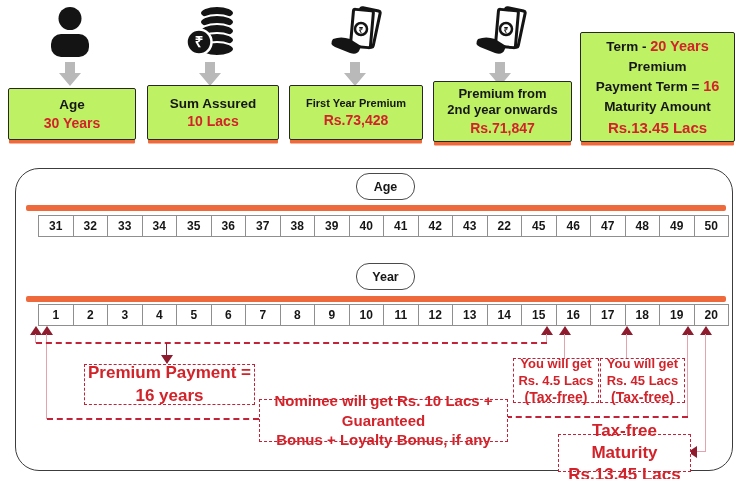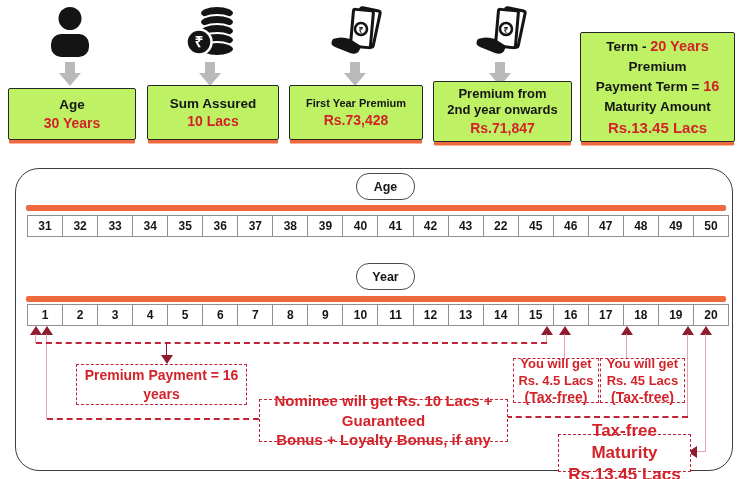--- a/index.html
+++ b/index.html
@@ -16,21 +16,21 @@
   .mix .r{color:#d2232a;font-size:14.5px;}
 
   
   .panel{position:absolute;left:15px;top:168px;width:716px;height:301px;border:1.7px solid #3c3c3c;border-radius:24px;background:#fff;}
   .pill{position:absolute;border:1.3px solid #4a4a4a;border-radius:13px;background:#fff;font-weight:bold;
         font-size:12.5px;color:#161616;display:flex;align-items:center;justify-content:center;}
   .obar{position:absolute;left:26px;width:700px;height:6px;background:#ee6a3d;border-radius:2px;}
   .cellrow{position:absolute;left:21px;width:708px;height:22px;display:flex;}
   .cellrow .cell{flex:1;border:1px solid #8f8f8f;margin-left:-1px;background:#fff;text-align:center;
         font-weight:bold;font-size:12px;color:#161616;line-height:20px;}
-  .cellrow .cell:first-child{margin-left:6px;}
+  .cellrow .cell:first-child{margin-left:17px;}
 
   
   .uparr{position:absolute;width:0;height:0;border-left:6px solid transparent;border-right:6px solid transparent;border-bottom:9px solid #8e1b2e;}
   .dnarr{position:absolute;width:0;height:0;border-left:6px solid transparent;border-right:6px solid transparent;border-top:9px solid #8e1b2e;}
   .lfarr{position:absolute;width:0;height:0;border-top:6px solid transparent;border-bottom:6px solid transparent;border-right:9px solid #8e1b2e;}
   .stem{position:absolute;width:0;border-left:1.8px solid #e3a4ae;}
   .stem-m{position:absolute;width:0;border-left:1.8px solid #8e1b2e;}
   .hstem{position:absolute;height:0;border-top:1.8px solid #e3a4ae;}
   .dash-h{position:absolute;height:0;border-top:2px dashed #c22338;}
   .dbox{position:absolute;border:1.7px dashed #c22338;background:#fff;color:#d2232a;font-weight:bold;
@@ -196,21 +196,21 @@
 <div class="dash-h" style="left:36px;top:342px;width:511px"></div>
 <div class="dash-h" style="left:47px;top:418px;width:212px"></div>
 <div class="dash-h" style="left:506px;top:416px;width:182px"></div>
 
 <div class="stem-m" style="left:166px;top:343px;height:12px"></div>
 <div class="dnarr" style="left:161px;top:355px"></div>
 
 <div class="hstem" style="left:697px;top:451px;width:9px"></div>
 <div class="lfarr" style="left:688px;top:446px"></div>
 
-<div class="dbox" style="left:76px;top:364px;width:169px;height:39px;font-size:14px">
+<div class="dbox" style="left:84px;top:364px;width:169px;height:39px;font-size:17px">
   <div>Premium Payment = 16 years</div>
 </div>
 
 <div class="dbox" style="left:259px;top:399px;width:247px;height:41px;font-size:15px">
   <div>Nominee will get Rs. 10 Lacs + Guaranteed</div>
   <div>Bonus + Loyalty Bonus, if any</div>
 </div>
 
 <div class="dbox" style="left:513px;top:358px;width:84px;height:43px;font-size:13px">
   <div>You will get</div>

